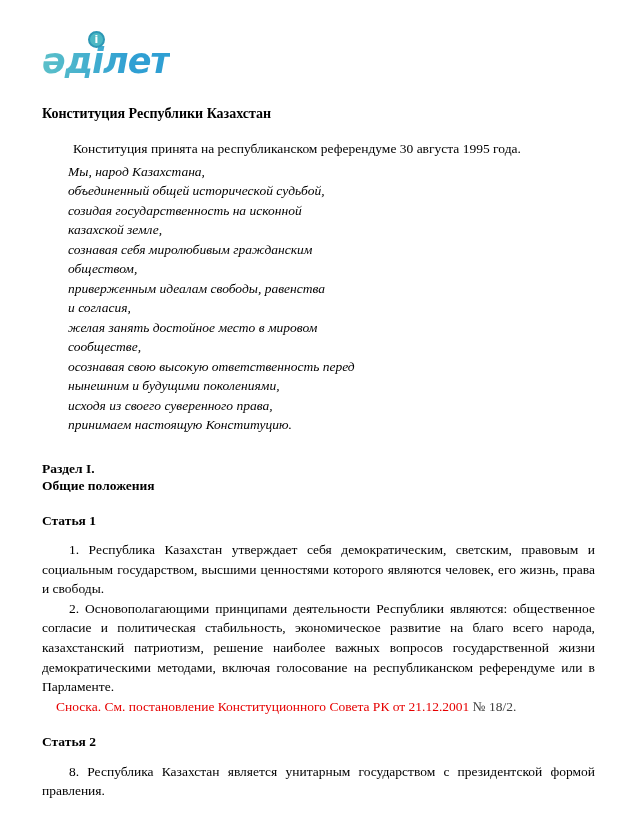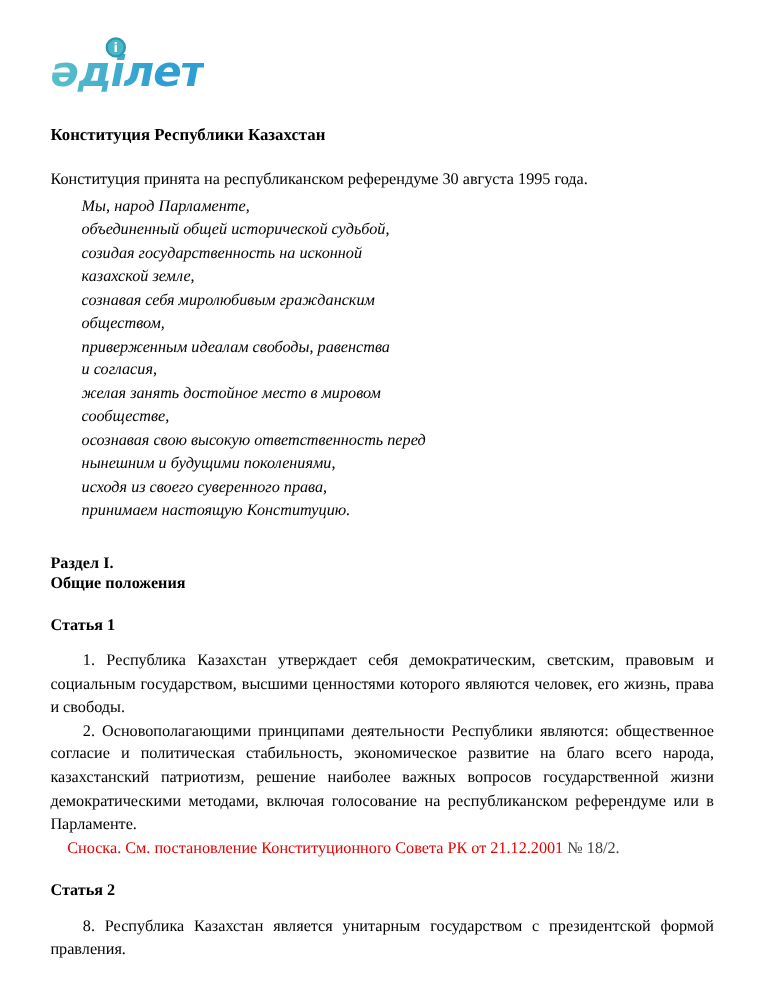--- a/index.html
+++ b/index.html
@@ -52,21 +52,21 @@
     font-size: 11px;
     line-height: 13px;
     text-align: center;
   }
   
   .doc-title {
     font-size: 14px;
     font-weight: bold;
     margin-bottom: 15px;
   }
-  .intro { margin-bottom: 3px; }
+  .intro { margin-bottom: 3px; margin-left: 31px; }
   .preamble {
     font-style: italic;
     margin-left: 26px;
     margin-bottom: 26px;
   }
   .preamble-line { line-height: 19.5px; }
   .section-heading {
     font-weight: bold;
     line-height: 1.25;
   }
@@ -97,21 +97,21 @@
       <span class="logo-text">әділет</span>
       <span class="logo-dot">i</span>
     </a>
   </header>
 
   <h1 class="doc-title">Конституция Республики Казахстан</h1>
 
   <p class="intro">Конституция принята на республиканском референдуме 30 августа 1995 года.</p>
 
   <div class="preamble">
-    <div class="preamble-line">Мы, народ Парламенте,</div>
+    <div class="preamble-line">Мы, народ Казахстана,</div>
     <div class="preamble-line">объединенный общей исторической судьбой,</div>
     <div class="preamble-line">созидая государственность на исконной</div>
     <div class="preamble-line">казахской земле,</div>
     <div class="preamble-line">сознавая себя миролюбивым гражданским</div>
     <div class="preamble-line">обществом,</div>
     <div class="preamble-line">приверженным идеалам свободы, равенства</div>
     <div class="preamble-line">и согласия,</div>
     <div class="preamble-line">желая занять достойное место в мировом</div>
     <div class="preamble-line">сообществе,</div>
     <div class="preamble-line">осознавая свою высокую ответственность перед</div>

